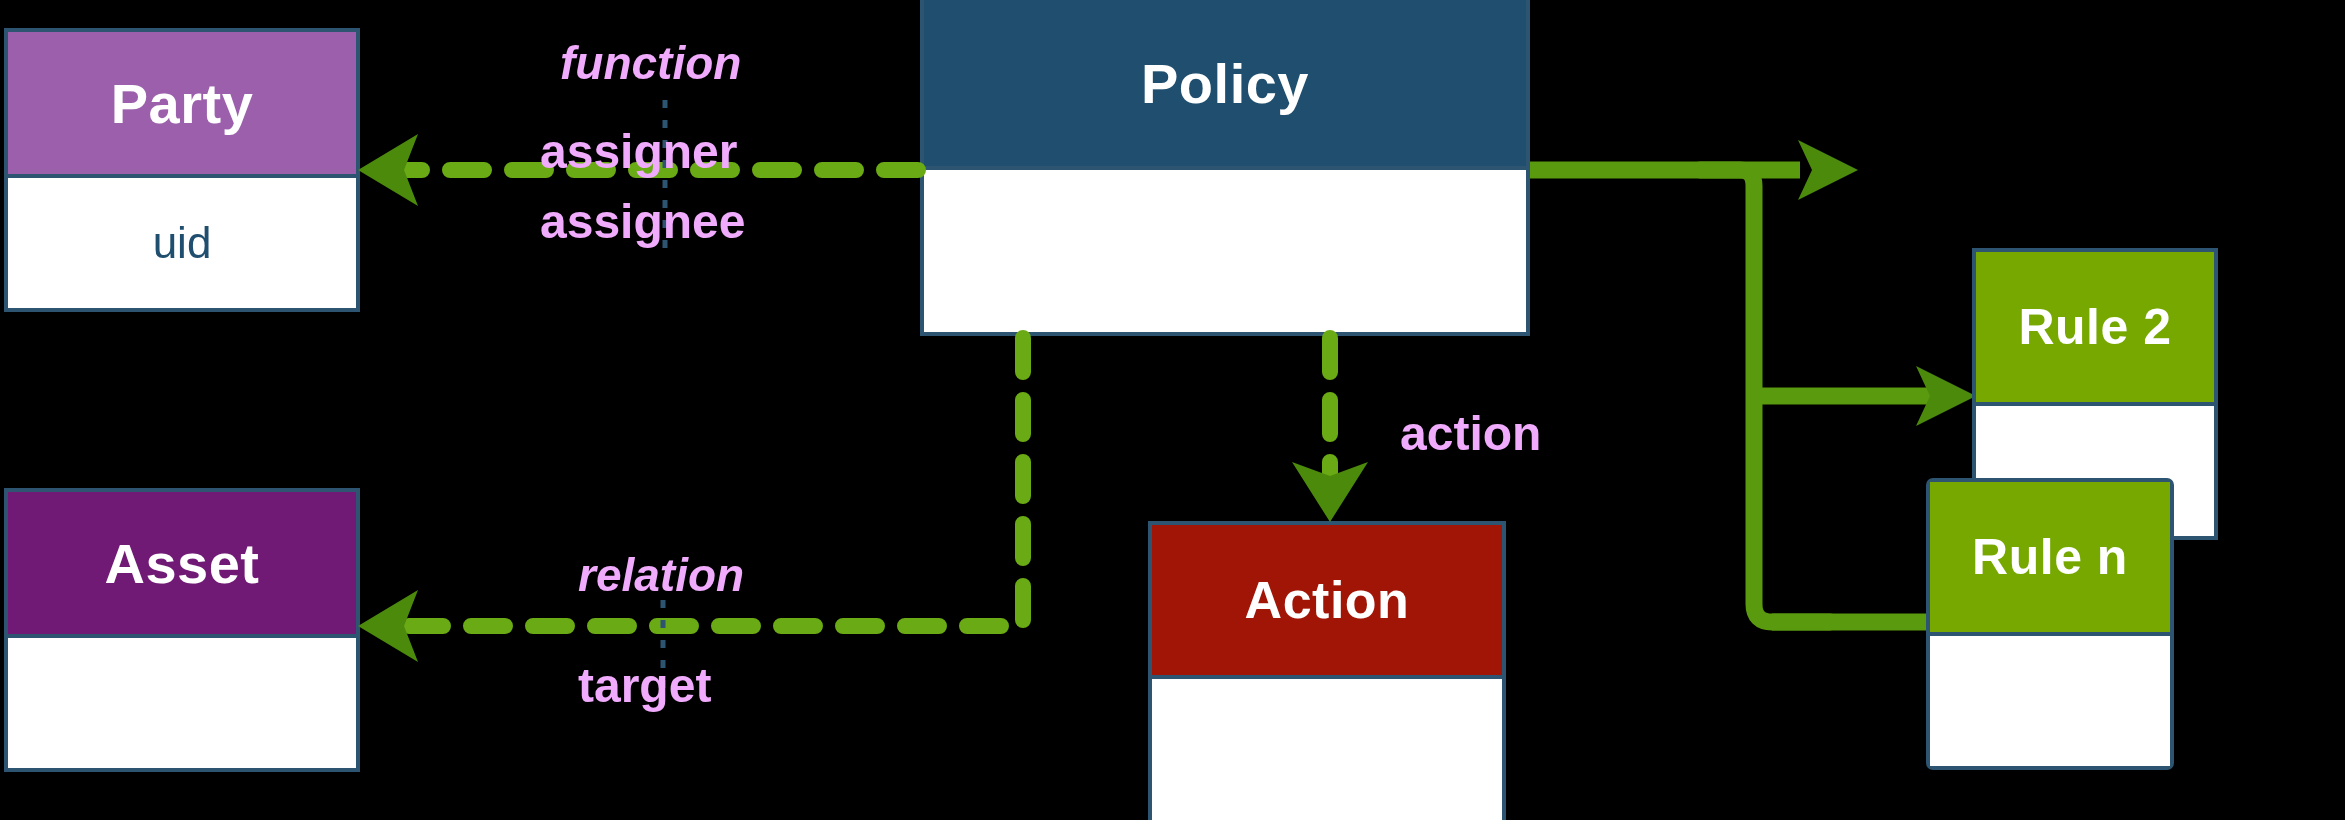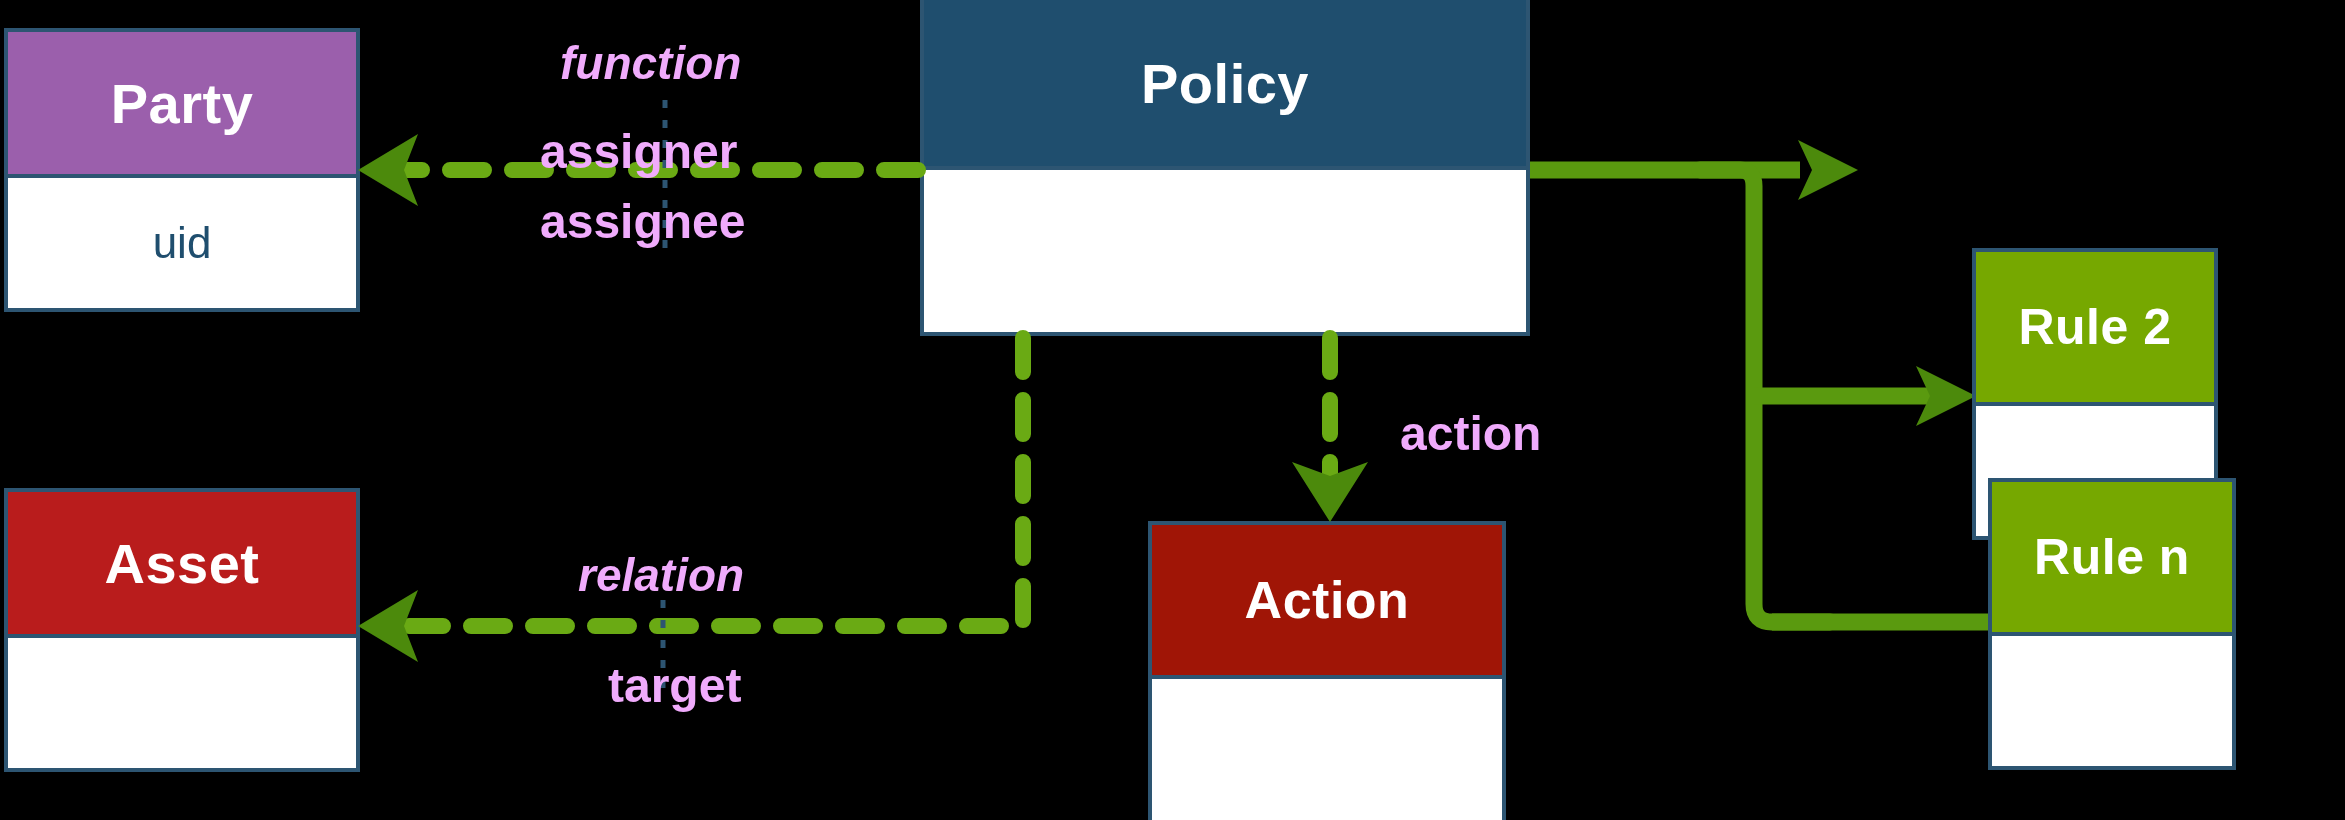--- a/index.html
+++ b/index.html
@@ -48,36 +48,36 @@
     color: #1f4e6e;
     text-align: center;
   }
 
   
   #box-party     { left: 4px;    top: 28px;  width: 356px; height: 284px; z-index: 6; }
   #box-party  .uml-header { height: 146px; background: #9b5fac; font-size: 56px; }
   #box-party  .uml-body   { font-size: 44px; }
 
   #box-asset     { left: 4px;    top: 488px; width: 356px; height: 284px; z-index: 6; }
-  #box-asset  .uml-header { height: 146px; background: #b91c1c; font-size: 56px; }
+  #box-asset  .uml-header { height: 146px; background: #701a75; font-size: 56px; }
   #box-asset  .uml-body   { font-size: 44px; }
 
   #box-policy    { left: 920px;  top: -4px;  width: 610px; height: 340px; z-index: 6; }
   #box-policy .uml-header { height: 170px; background: #1f4e6e; font-size: 56px; }
 
   #box-action    { left: 1148px; top: 521px; width: 358px; height: 303px; z-index: 6; }
   #box-action .uml-header { height: 154px; background: #a01506; font-size: 52px; }
 
   #box-rule1     { left: 1856px; top: 22px;  width: 242px; height: 292px; z-index: 5; }
   #box-rule1 .uml-header { height: 154px; background: #76a800; font-size: 50px; }
 
   #box-rule2     { left: 1972px; top: 248px; width: 246px; height: 292px; z-index: 7; }
   #box-rule2 .uml-header { height: 154px; background: #76a800; font-size: 50px; }
 
-  #box-rulen     { left: 1988px; top: 478px; width: 248px; height: 292px; z-index: 9; }
+  #box-rulen     { left: 1926px; top: 478px; width: 248px; height: 292px; z-index: 9; border-radius: 7px; }
   #box-rulen .uml-header { height: 154px; background: #76a800; font-size: 50px; }
 
   
   .conn-layer {
     position: absolute;
     left: 0; top: 0;
     width: 2345px;
     height: 820px;
     pointer-events: none;
   }
@@ -93,21 +93,21 @@
     white-space: nowrap;
     z-index: 11;
     line-height: 1;
   }
   .edge-label.italic { font-style: italic; }
 
   #lbl-function { left: 560px;  top: 40px;  font-size: 46px; }
   #lbl-assigner { left: 540px;  top: 128px; font-size: 48px; }
   #lbl-assignee { left: 540px;  top: 198px; font-size: 48px; }
   #lbl-relation { left: 578px;  top: 552px; font-size: 46px; }
-  #lbl-target   { left: 608px;  top: 662px; font-size: 48px; }
+  #lbl-target   { left: 578px;  top: 662px; font-size: 48px; }
   #lbl-action   { left: 1400px; top: 410px; font-size: 48px; }
 </style>
 </head>
 <body>
 
 <div id="stage">
 
   <svg id="conn-solid" class="conn-layer" viewBox="0 0 2345 820" preserveAspectRatio="none">
 
     <path d="M 1528 170 L 1800 170" stroke="#5a9a0f" stroke-width="17" fill="none"></path>

